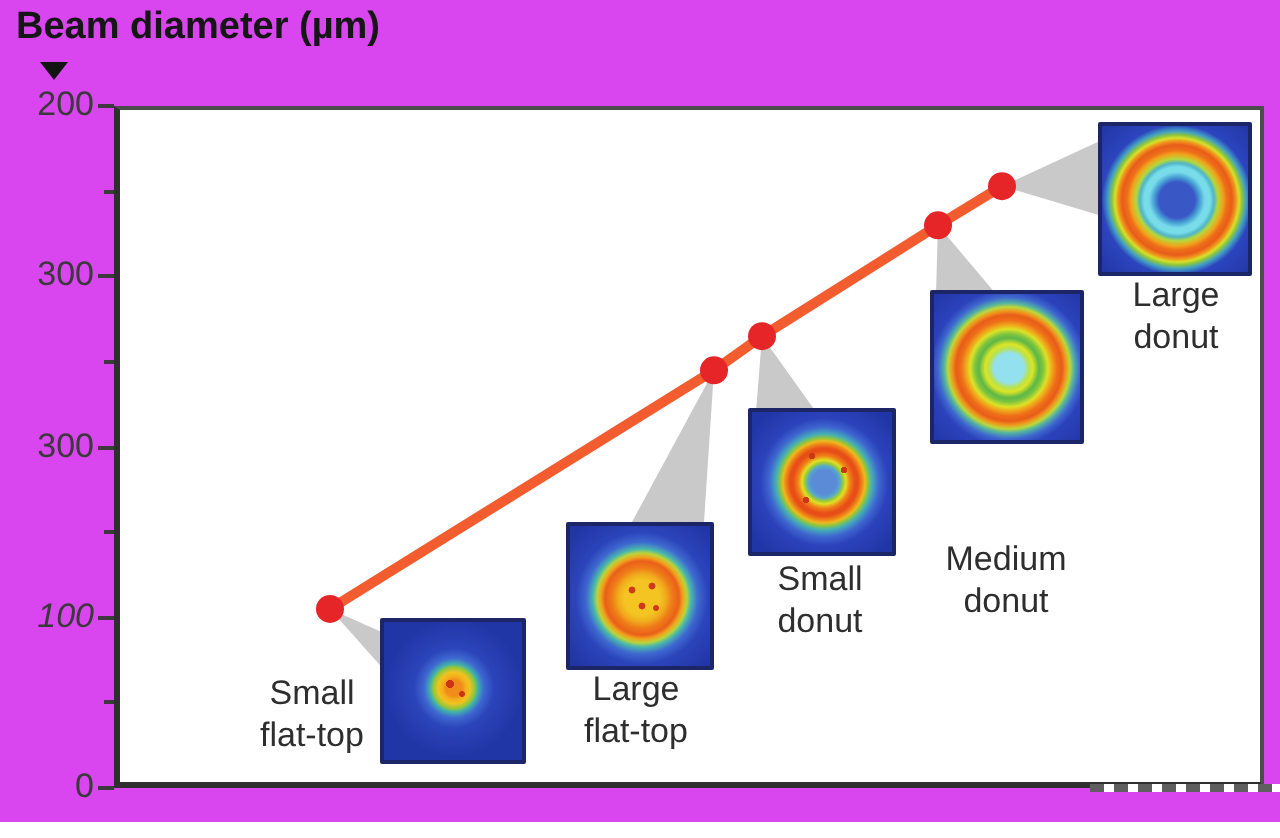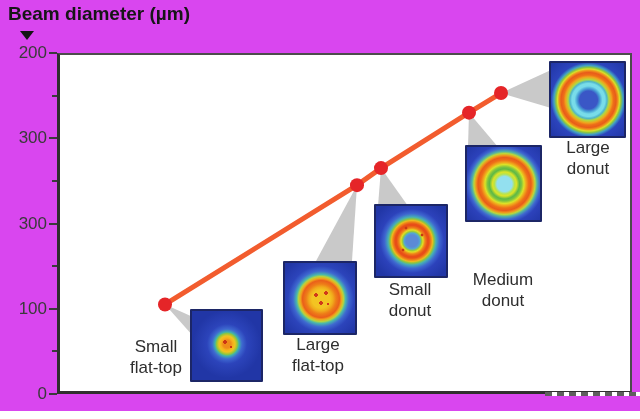--- a/index.html
+++ b/index.html
@@ -155,21 +155,21 @@
   <div class="inset-label l5">
     <div>Large</div>
     <div>donut</div>
   </div>
 
   <div class="edge-dashes"></div>
 
 <div class="tick major" style="top: 393px;"></div>
     <div class="ytick-label" style="top: 394px;">0</div>
     <div class="tick major" style="top: 307.75px;"></div>
-    <div class="ytick-label" style="top: 308.75px;">100</div>
+    <div class="ytick-label" style="top: 308.75px; font-style: italic;">100</div>
     <div class="tick major" style="top: 222.5px;"></div>
     <div class="ytick-label" style="top: 223.5px;">300</div>
     <div class="tick major" style="top: 137.25px;"></div>
     <div class="ytick-label" style="top: 138.25px; text-align: center;">300</div>
     <div class="tick major" style="top: 52px;"></div>
     <div class="ytick-label" style="top: 53px;">200</div>
     <div class="tick minor" style="top: 350.375px;"></div>
     <div class="tick minor" style="top: 265.125px;"></div>
     <div class="tick minor" style="top: 179.875px;"></div>
     <div class="tick minor" style="top: 94.625px;"></div>

